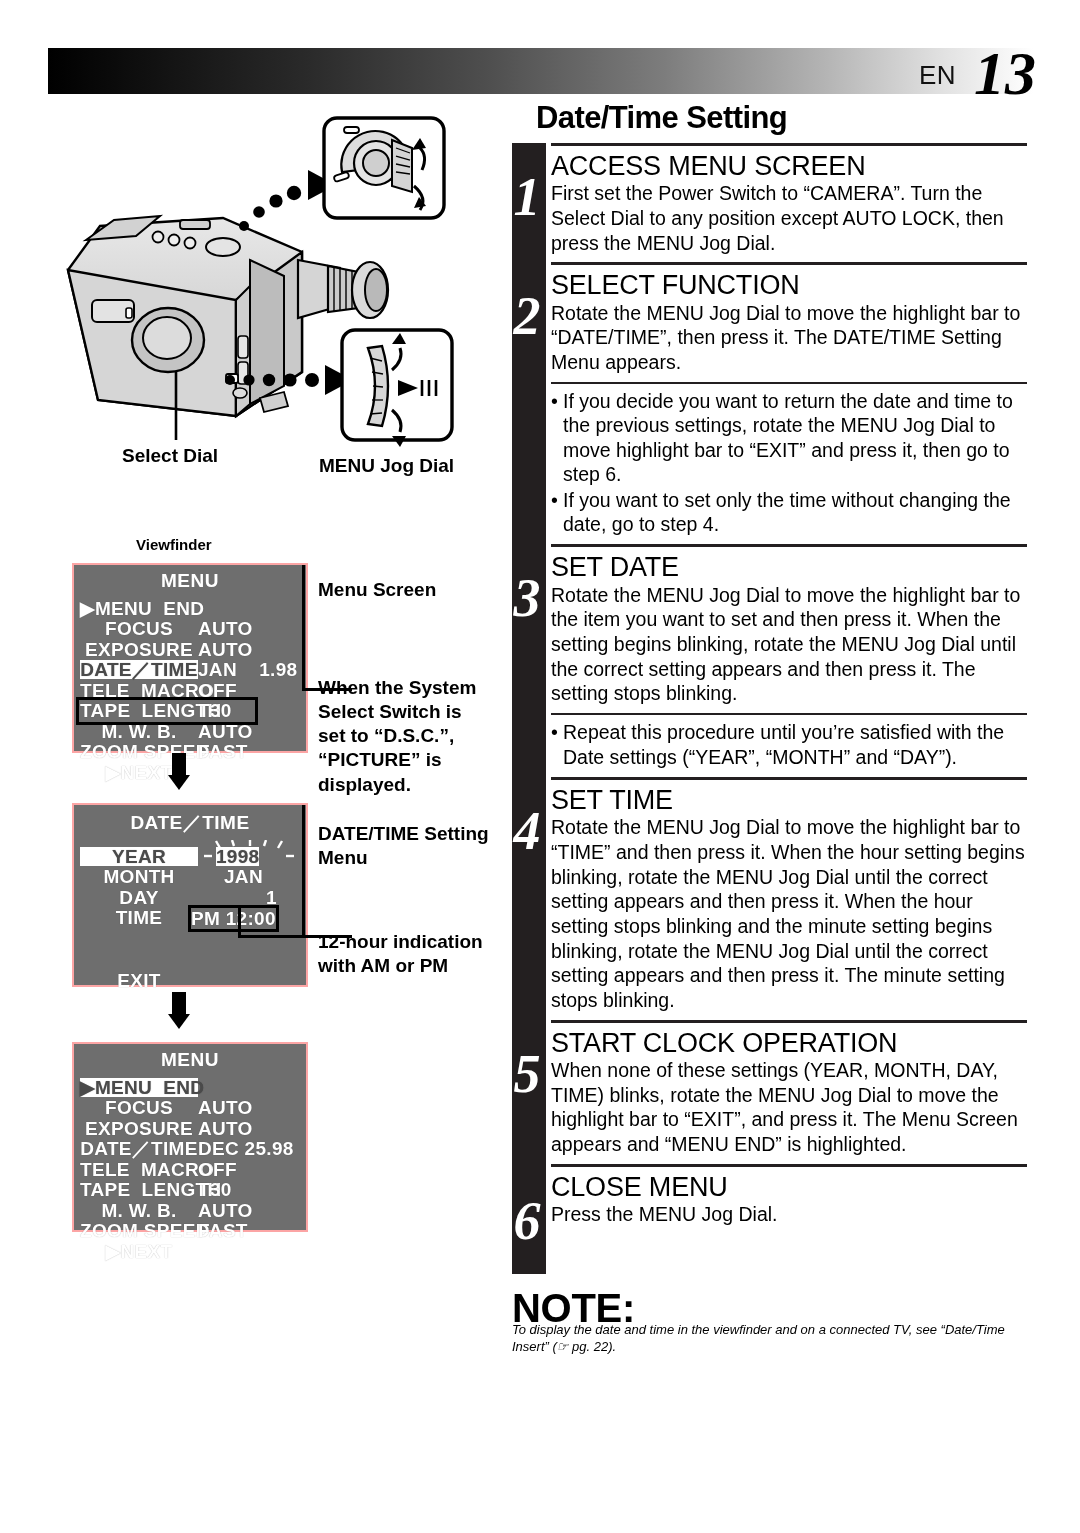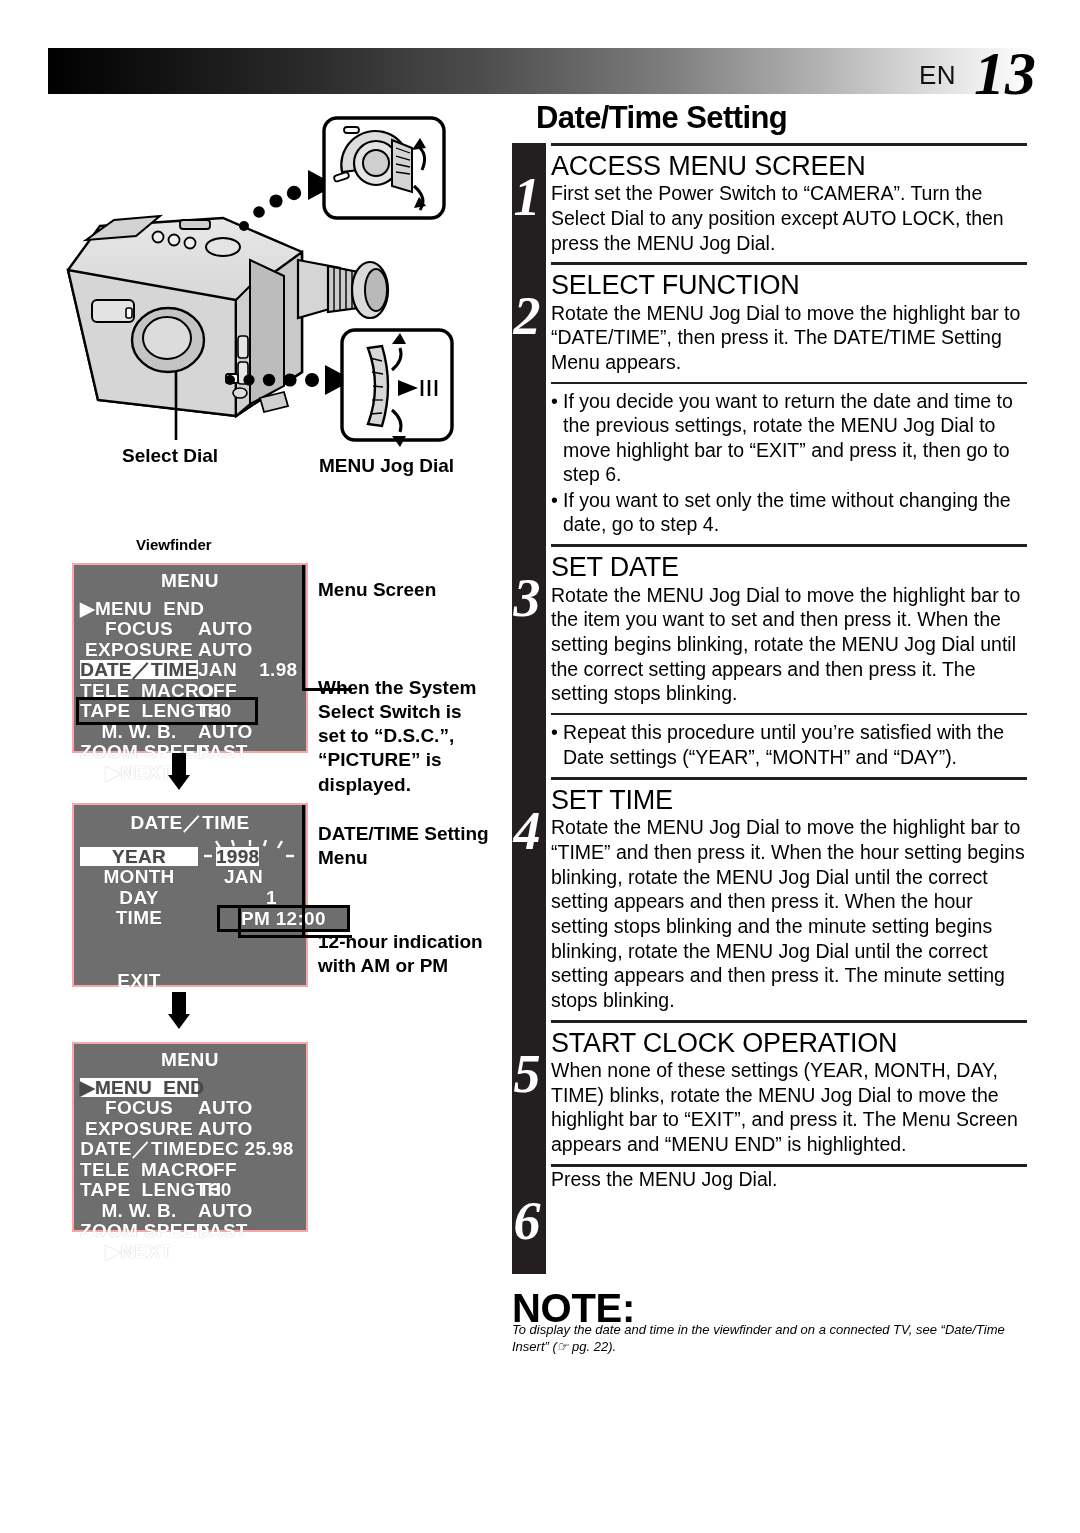--- a/index.html
+++ b/index.html
@@ -251,21 +251,21 @@
     <div class="row">
         <span class="k">MONTH</span>
         <span class="v" style="position:absolute;left:150px;">JAN</span>
       </div>
     <div class="row" style="position:relative;">
         <span class="k">DAY</span>
         <span class="v" style="position:absolute;left:186px;">1</span>
       </div>
     <div class="row" style="position:relative;">
         <span class="k">TIME</span>
-      <span class="v boxed" style="position:absolute;left:108px;top:-3px;padding:1px 21px;margin-left:29px;">PM 12:00</span>
+      <span class="v boxed" style="position:absolute;left:108px;top:-3px;padding:1px 0;">PM 12:00</span>
     </div>
     <div class="row" style="position:absolute;left:6px;top:133px;">
         <span class="k">EXIT</span>
       </div>
   </div>
 </div>
 
 <div class="dn" style="top:992px;">
   <div class="stem"></div>
     <div class="head"></div>
@@ -378,20 +378,21 @@
   <div class="step">
     <div class="rule"></div>
     <div class="num" style="top:27px;">5</div>
     <div class="sh">START CLOCK OPERATION</div>
     <div class="sb">When none of these settings (YEAR, MONTH, DAY, TIME) blinks, rotate the MENU Jog Dial to move the highlight bar to “EXIT”, and press it. The Menu Screen appears and “MENU END” is highlighted.</div>
   </div>
 
   <div class="step">
     <div class="rule"></div>
     <div class="num" style="top:30px;">6</div>
+    <div class="sh">CLOSE MENU</div>
     <div class="sb">Press the MENU Jog Dial.</div>
   </div>
 
 </div>
 
 <div class="notetick"></div>
 <div class="noteh">NOTE:</div>
 <div class="noteb">To display the date and time in the viewfinder and on a connected TV, see “Date/Time Insert” (☞ pg. 22).</div>
 
 </body></html>

